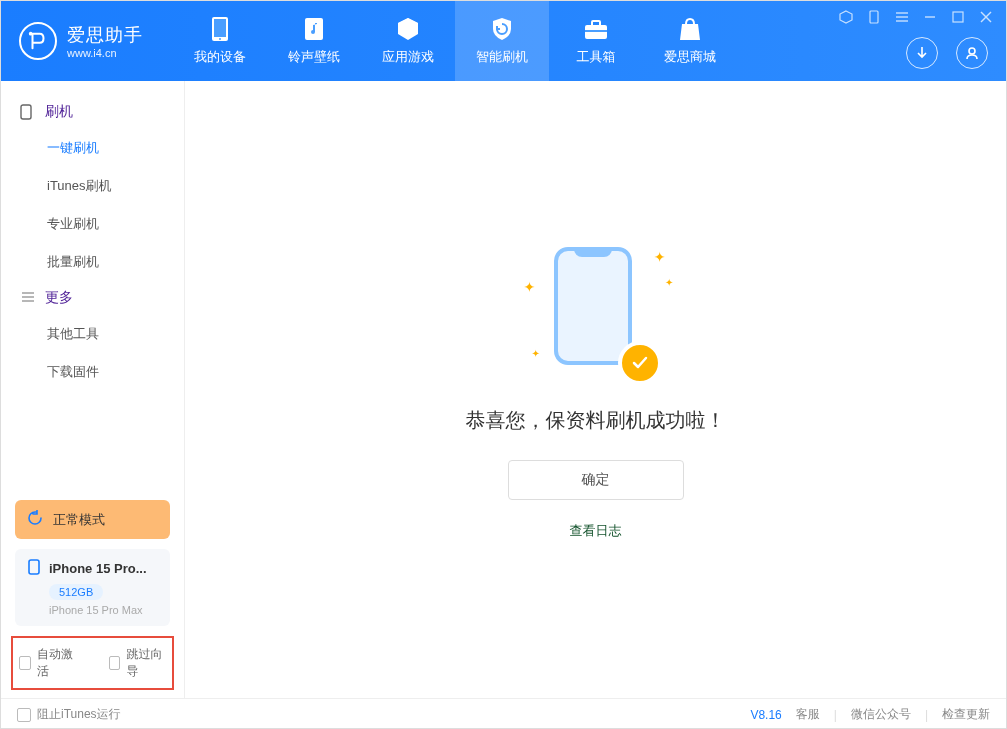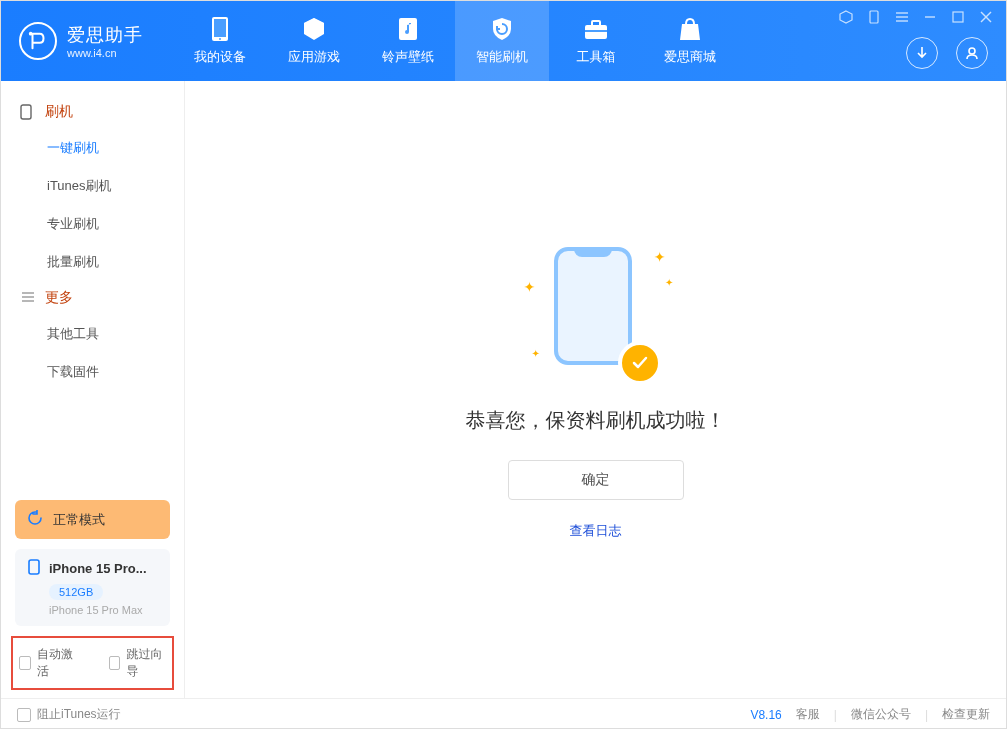--- a/index.html
+++ b/index.html
@@ -14,41 +14,41 @@
   .nav { display: flex; height: 100%; margin-left: 10px; }
   .nav-item { width: 94px; display: flex; flex-direction: column; align-items: center; justify-content: center; cursor: pointer; font-size: 13px; gap: 6px; }
   .nav-item.active { background: rgba(255,255,255,0.18); }
   .nav-icon { width: 26px; height: 26px; display:flex; align-items:center; justify-content:center; }
   .window-controls { position: absolute; top: 6px; right: 10px; display: flex; gap: 8px; align-items: center; }
   .wc-btn { width: 20px; height: 20px; display:flex; align-items:center; justify-content:center; color: #e3f0ff; cursor:pointer; opacity:0.85; }
   .header-right { position:absolute; right:18px; bottom:12px; display:flex; gap:18px; }
   .hr-circle { width:32px; height:32px; border:1.5px solid rgba(255,255,255,0.8); border-radius:50%; display:flex; align-items:center; justify-content:center; cursor:pointer; }
   .body { display:flex; height: calc(729px - 80px - 32px); }
   .sidebar { width: 184px; border-right:1px solid #eee; padding-top:14px; display:flex; flex-direction:column; }
-  .sb-group-header { display:flex; align-items:center; gap:10px; padding:8px 18px; font-size:14px; color:#c2410c; font-weight:500; }
+  .sb-group-header { display:flex; align-items:center; gap:10px; padding:8px 18px; font-size:14px; color:#4c1d95; font-weight:500; }
   .sb-item { padding:10px 18px 10px 46px; font-size:13px; color:#555; cursor:pointer; }
   .sb-item.active { color:#1a7dff; }
   .sb-spacer { flex:1; }
   .mode-card { margin:0 14px 10px; background:#fdba74; border-radius:6px; padding:10px 12px; display:flex; align-items:center; gap:10px; font-size:13px; color:#333; }
   .device-card { margin:0 14px 10px; background:#f5f7fa; border-radius:6px; padding:10px 12px; font-size:12px; }
   .device-row1 { display:flex; align-items:center; gap:8px; font-size:13px; font-weight:600; color:#333; }
   .storage-badge { display:inline-block; margin-top:6px; margin-left:22px; background:#e6f2ff; color:#1a7dff; border-radius:10px; padding:2px 10px; font-size:11px; }
   .device-sub { margin-left:22px; margin-top:4px; color:#aaa; font-size:11px; }
   .checkbox-row { margin:0 10px 8px; padding:8px 6px; display:flex; gap:32px; align-items:center; font-size:12px; color:#666; border:2px solid #e74c3c; }
   .cb { display:flex; align-items:center; gap:6px; cursor:pointer; }
   .cb-box { width:14px; height:14px; border:1px solid #bbb; border-radius:2px; }
   .main { flex:1; position:relative; display:flex; flex-direction:column; align-items:center; justify-content:center; }
   .success-illus { width:120px; height:140px; position:relative; margin-bottom:28px; }
   .phone-shape { position:absolute; left:18px; top:8px; width:78px; height:118px; border:4px solid #8cc5ff; border-radius:14px; background:#eaf4ff; }
   .phone-notch { position:absolute; left:38px; top:8px; width:38px; height:10px; background:#8cc5ff; border-radius:0 0 8px 8px; }
   .badge-circle { position:absolute; right:-6px; bottom:-6px; width:44px; height:44px; background:#ffb300; border-radius:50%; border:4px solid #fff; display:flex; align-items:center; justify-content:center; }
   .sparkle { position:absolute; color:#ffb300; font-size:14px; }
   .success-text { font-size:20px; color:#333; margin-bottom:26px; }
   .ok-button { width:176px; height:40px; border:1px solid #ddd; background:#fff; border-radius:4px; font-size:14px; color:#555; cursor:pointer; }
-  .view-log { margin-top:22px; font-size:13px; color:#1d4ed8; cursor:pointer; }
+  .view-log { margin-top:22px; font-size:13px; color:#14532d; cursor:pointer; }
   .footer { height:32px; border-top:1px solid #eee; display:flex; align-items:center; padding:0 16px; font-size:12px; color:#888; }
   .footer .cb { color:#888; }
   .footer-right { margin-left:auto; display:flex; gap:14px; align-items:center; }
   .footer-link { cursor:pointer; }
   .footer-sep { color:#ddd; }
   .icon-box { width:16px; height:16px; }
 </style>
 </head>
 <body>
 
@@ -71,35 +71,35 @@
           <svg width="22" height="26" viewBox="0 0 22 26">
             <rect x="3" y="1" width="16" height="24" rx="2" fill="#fff"></rect>
             <rect x="5" y="3" width="12" height="18" fill="#4a9eff"></rect>
             <circle cx="11" cy="23" r="1" fill="#4a9eff"></circle>
           </svg>
         </div>
       <span>我的设备</span>
     </div>
     <div class="nav-item">
       <div class="nav-icon">
+          <svg width="22" height="26" viewBox="0 0 22 26">
+            <rect x="2" y="2" width="18" height="22" rx="2" fill="#fff"></rect>
+            <path d="M12 7 L12 16 Q12 18 10 18 Q8 18 8 16 Q8 14 10 14 L10 9 L14 8 L14 7 Z" fill="#4a9eff"></path>
+          </svg>
+        </div>
+      <span>铃声壁纸</span>
+    </div>
+    <div class="nav-item">
+      <div class="nav-icon">
           <svg width="26" height="26" viewBox="0 0 26 26">
             <path d="M13 2 L23 7 L23 18 L13 24 L3 18 L3 7 Z" fill="#fff"></path>
             <path d="M13 2 L23 7 L13 12 L3 7 Z" fill="#fff" opacity="0.7"></path>
           </svg>
         </div>
       <span>应用游戏</span>
-    </div>
-    <div class="nav-item">
-      <div class="nav-icon">
-          <svg width="22" height="26" viewBox="0 0 22 26">
-            <rect x="2" y="2" width="18" height="22" rx="2" fill="#fff"></rect>
-            <path d="M12 7 L12 16 Q12 18 10 18 Q8 18 8 16 Q8 14 10 14 L10 9 L14 8 L14 7 Z" fill="#4a9eff"></path>
-          </svg>
-        </div>
-      <span>铃声壁纸</span>
     </div>
     <div class="nav-item active">
       <div class="nav-icon">
           <svg width="26" height="26" viewBox="0 0 26 26">
             <path d="M13 2 L22 5 L22 13 Q22 20 13 24 Q4 20 4 13 L4 5 Z" fill="#fff"></path>
             <path d="M13 8 A5 5 0 1 1 8 13" stroke="#4a9eff" stroke-width="2" fill="none"></path>
             <path d="M8 10 L8 13 L11 13" stroke="#4a9eff" stroke-width="2" fill="none"></path>
           </svg>
         </div>
       <span>智能刷机</span>

